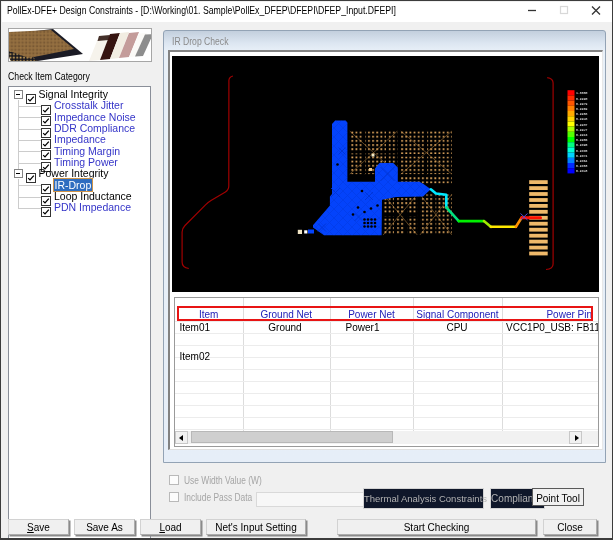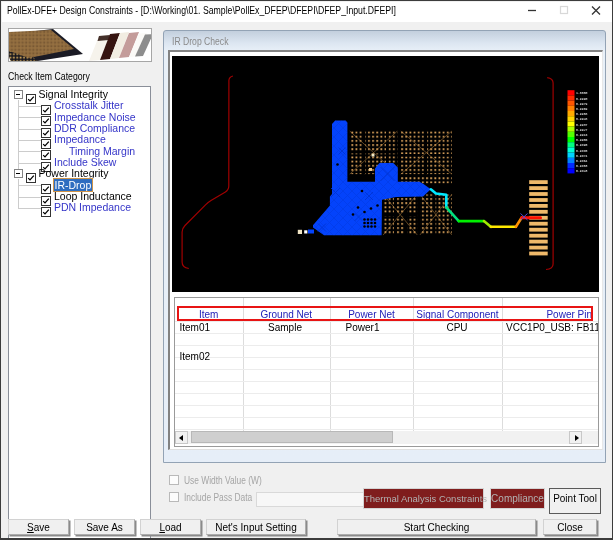--- a/index.html
+++ b/index.html
@@ -32,21 +32,21 @@
 #redbox { left:177px; top:305.5px; width:416px; height:15px; border:2px solid #e81414; z-index:10; }
 #hscroll { left:174.5px; top:430.5px; width:423.5px; height:13px; background:#f1f1f1; }
 .sbtn { position:absolute; top:0; width:13px; height:13px; background:#f1f1f1; border:1px solid #c8c8c8; }
 #sthumb { position:absolute; left:16px; top:0.5px; width:202px; height:12px; background:#cfcfcf; border:1px solid #b8b8b8; }
 .arrow { position:absolute; top:3.2px; width:0; height:0; border-style:solid; }
 .chkdis { position:absolute; width:10px; height:10px; border:1px solid #b9b9b9; background:#fcfcfc; }
 .dlabel { position:absolute; font-size:10px; color:#a5a5a5; white-space:nowrap; transform:scaleX(0.84); transform-origin:0 0; }
 #passfield { left:256px; top:492px; width:109px; height:14.5px; background:#f7f7f7; border:1px solid #d9d9d9; }
 .btn { position:absolute; font-size:10px; white-space:nowrap; color:#000; background:#f0f0f0; border:1px solid #adadad;
   border-top-color:#d2d2d2; border-left-color:#d2d2d2; box-shadow:1.5px 1.5px 0 #8a8a8a; text-align:center; }
-.btn.dis { color:#b2b2b2; border:1px solid #d4d4d4; box-shadow:none; background:#7f1d1d; }
+.btn.dis { color:#b2b2b2; border:1px solid #d4d4d4; box-shadow:none; background:#0f172a; }
 .btn.dark { border:1px solid #5a5a5a; box-shadow:none; }
 </style></head>
 <body>
 <div class="abs" id="titlebar"></div>
 <div class="abs" id="title">PollEx-DFE+ Design Constraints - [D:\Working\01. Sample\PollEx_DFEP\DFEPI\DFEP_Input.DFEPI]</div>
 <svg class="abs wbtn" style="left:524px" width="16" height="20" viewBox="0 0 16 20">
     <path d="M4,10.5 H12" stroke="#333" stroke-width="1.3"></path>
   </svg>
 <svg class="abs wbtn" style="left:556px" width="16" height="20" viewBox="0 0 16 20">
     <rect x="4.5" y="6.5" width="7" height="7" fill="none" stroke="#d8d8d8" stroke-width="1.2"></rect>
@@ -113,27 +113,27 @@
 <span class="cb" style="left:32px;top:48.4px"><svg width="10" height="10" viewBox="0 0 10 10">
         <rect x="0.5" y="0.5" width="9" height="9" fill="#fff" stroke="#333" stroke-width="1"></rect>
         <path d="M2.2,5.1 L4,6.9 L7.8,2.6" stroke="#000" stroke-width="1.3" fill="none"></path>
       </svg></span>
 <div class="tlabel" style="left:45px;top:46.9px;color:#3535c8">Impedance</div>
 <div class="hline" style="top:64.7px"></div>
 <span class="cb" style="left:32px;top:59.7px"><svg width="10" height="10" viewBox="0 0 10 10">
         <rect x="0.5" y="0.5" width="9" height="9" fill="#fff" stroke="#333" stroke-width="1"></rect>
         <path d="M2.2,5.1 L4,6.9 L7.8,2.6" stroke="#000" stroke-width="1.3" fill="none"></path>
       </svg></span>
-<div class="tlabel" style="left:60px;top:58.2px;color:#3535c8">Timing Margin</div>
+<div class="tlabel" style="left:45px;top:58.2px;color:#3535c8">Timing Margin</div>
 <div class="hline" style="top:76.0px"></div>
 <span class="cb" style="left:32px;top:71.0px"><svg width="10" height="10" viewBox="0 0 10 10">
         <rect x="0.5" y="0.5" width="9" height="9" fill="#fff" stroke="#333" stroke-width="1"></rect>
         <path d="M2.2,5.1 L4,6.9 L7.8,2.6" stroke="#000" stroke-width="1.3" fill="none"></path>
       </svg></span>
-<div class="tlabel" style="left:45px;top:69.5px;color:#3535c8">Include Skew</div>
+<div class="tlabel" style="left:45px;top:69.5px;color:#3535c8">Timing Power</div>
 <div class="expbox" style="top:82.9px">
       <i></i>
     </div>
 <span class="cb" style="left:16.5px;top:82.4px"><svg width="10" height="10" viewBox="0 0 10 10">
         <rect x="0.5" y="0.5" width="9" height="9" fill="#fff" stroke="#333" stroke-width="1"></rect>
         <path d="M2.2,5.1 L4,6.9 L7.8,2.6" stroke="#000" stroke-width="1.3" fill="none"></path>
       </svg></span>
 <div class="tlabel" style="left:29.5px;top:80.9px;color:#000">Power Integrity</div>
 <div class="hline" style="top:98.7px"></div>
 <span class="cb" style="left:32px;top:93.7px"><svg width="10" height="10" viewBox="0 0 10 10">
@@ -309,21 +309,21 @@
 <div class="hgrid" style="top:95.0px"></div>
 <div class="hgrid" style="top:107.0px"></div>
 <div class="hgrid" style="top:119.0px"></div>
 <div class="hgrid" style="top:131.0px"></div>
 <div class="hcell" style="left:34.2px;top:11px;transform:translateX(-50%)">Item</div>
 <div class="hcell" style="left:111.8px;top:11px;transform:translateX(-50%)">Ground Net</div>
 <div class="hcell" style="left:197.0px;top:11px;transform:translateX(-50%)">Power Net</div>
 <div class="hcell" style="left:283.0px;top:11px;transform:translateX(-50%)">Signal Component</div>
 <div class="hcell" style="left:417.5px;top:11px;transform:translateX(-100%)">Power Pin</div>
 <div class="dcell" style="left:5px;top:24.5px">Item01</div>
-<div class="dcell" style="left:110.5px;top:24.5px;transform:translateX(-50%)">Sample</div>
+<div class="dcell" style="left:110.5px;top:24.5px;transform:translateX(-50%)">Ground</div>
 <div class="dcell" style="left:188px;top:24.5px;transform:translateX(-50%)">Power1</div>
 <div class="dcell" style="left:282.5px;top:24.5px;transform:translateX(-50%)">CPU</div>
 <div class="dcell" style="left:331.5px;top:24.5px">VCC1P0_USB: FB11:</div>
 <div class="dcell" style="left:5px;top:53px">Item02</div>
 </div>
 <div class="abs" id="redbox"></div>
 <div class="abs" id="hscroll">
   <div class="sbtn" style="left:0">
       <span class="arrow" style="left:3.5px;border-width:3.2px 4.5px 3.2px 0;border-color:transparent #000 transparent transparent"></span>
     </div>
@@ -333,21 +333,21 @@
     </div>
 </div>
 
 <span class="chkdis" style="left:169px;top:475px"></span>
 <div class="dlabel" style="left:184px;top:474.5px">Use Width Value (W)</div>
 <span class="chkdis" style="left:169px;top:492px"></span>
 <div class="dlabel" style="left:184px;top:491.5px">Include Pass Data</div>
 <div class="abs" id="passfield"></div>
 <div class="btn dis" style="left:363px;top:488px;width:121px;height:21px;line-height:19px;font-size:9.5px">Thermal Analysis Constraints</div>
 <div class="btn dis" style="left:490px;top:488px;width:55px;height:21px;line-height:19px">Compliance</div>
-<div class="btn dark" style="left:549px;top:488px;width:52px;height:26px;line-height:19px">Point Tool</div>
+<div class="btn dark" style="left:532px;top:488px;width:52px;height:18px;line-height:19px">Point Tool</div>
 
 <div class="btn" style="left:8px;top:518.5px;width:61px;height:16px;line-height:15px"><u>S</u>ave</div>
 <div class="btn" style="left:74px;top:518.5px;width:61px;height:16px;line-height:15px">Save As</div>
 <div class="btn" style="left:140px;top:518.5px;width:61px;height:16px;line-height:15px"><u>L</u>oad</div>
 <div class="btn" style="left:206px;top:518.5px;width:100px;height:16px;line-height:15px">Net's Input Setting</div>
 <div class="btn" style="left:337px;top:518.5px;width:199px;height:16px;line-height:15px">Start Checking</div>
 <div class="btn" style="left:543px;top:518.5px;width:54px;height:16px;line-height:15px">Close</div>
 
 <div class="abs" id="frame"></div>
 </body></html>

